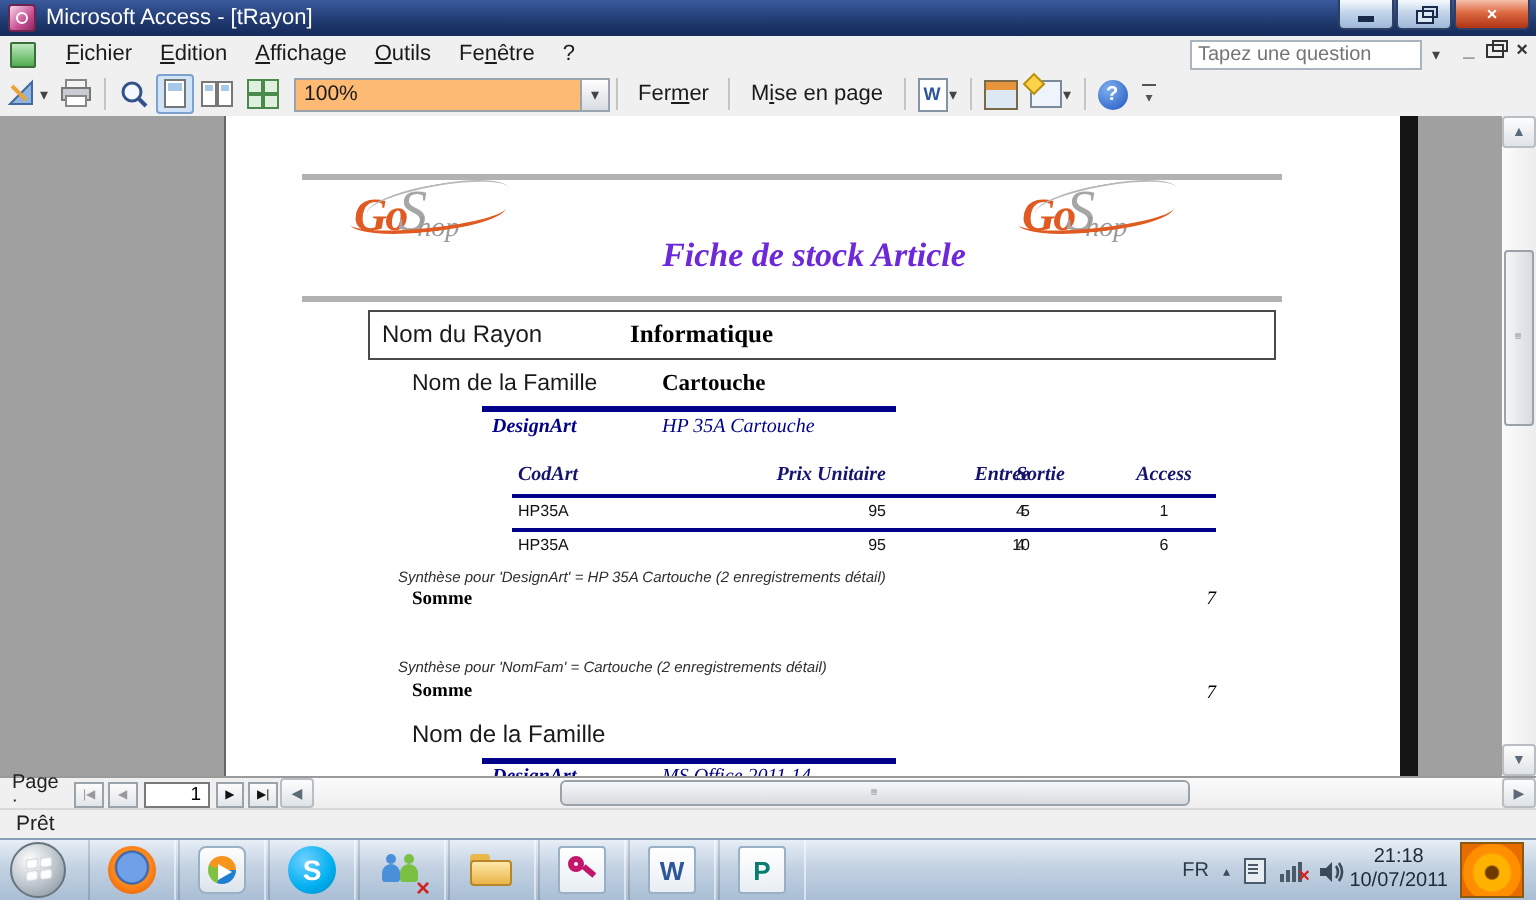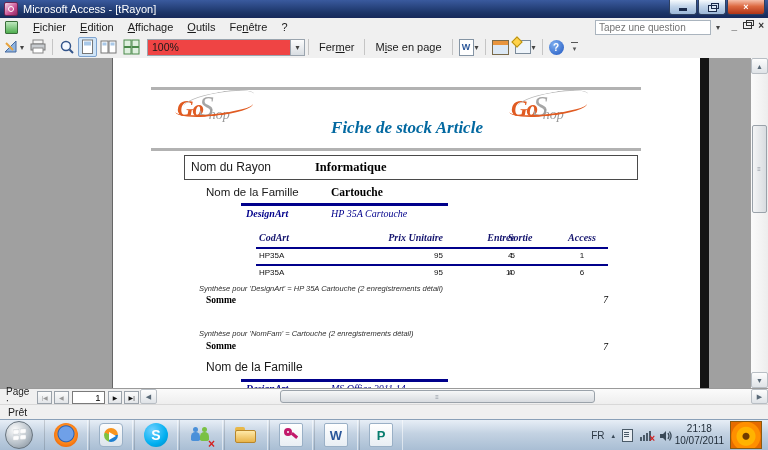--- a/index.html
+++ b/index.html
@@ -42,21 +42,21 @@
   .mdi-restore{width:7px;height:5px;border:1px solid #333;position:relative}
   .mdi-restore::before{content:"";position:absolute;left:2px;top:-3px;width:6px;height:4px;border:1px solid #333}
 
   
   .toolbar{position:absolute;top:36px;left:0;width:768px;height:22px;background:#f0f0f0;
     border-bottom:1px solid #c6c6c6;display:flex;align-items:center;font-size:11px;color:#1a1a1a}
   .tb-sep{width:1px;height:16px;background:#c5c5c5;margin:0 3px;flex:none}
   .tb-btn{height:18px;display:flex;align-items:center;padding:0 2px;border-radius:2px;border:1px solid transparent;flex:none}
   .tb-btn.sel{background:#cfe4f7;border-color:#7da2ce}
   .tb-drop{font-size:8px;color:#444;margin-left:1px}
-  .combo{width:138px;height:15px;background:#ef4444;border:1px solid #9aa4ae;display:flex;align-items:center;
+  .combo{width:138px;height:15px;background:#fdba74;border:1px solid #9aa4ae;display:flex;align-items:center;
     font-size:10.5px;padding-left:4px;margin-left:4px;flex:none}
   .combo-btn{width:13px;height:15px;border:1px solid #9aa4ae;border-left:none;background:linear-gradient(#fdfdfd,#d8dde2);
     display:flex;align-items:center;justify-content:center;font-size:8px;color:#444;flex:none}
   .tb-text{padding:0 6px;white-space:pre}
   .tb-text .k{text-decoration:underline}
   .doc-ic{width:13px;height:15px;background:#fff;border:1px solid #8494a4;display:flex;align-items:center;
     justify-content:center;font-size:9px;font-weight:bold;color:#2b579a}
   .help-ic{width:15px;height:15px;border-radius:50%;background:radial-gradient(circle at 35% 30%,#7fb0f0,#1e55c0);
     color:#fff;font-size:10px;font-weight:bold;display:flex;align-items:center;justify-content:center}
   .dbwin-ic{width:15px;height:13px;border:1px solid #7a6a4a;background:#dce8f4;position:relative}
@@ -69,21 +69,21 @@
   .overflow-grip i{display:block;width:7px;height:1px;background:#555;margin-bottom:2px}
 
   
   .workarea{position:absolute;top:58px;left:0;width:768px;height:330px;background:#a0a0a0;overflow:hidden}
   .page{position:absolute;left:112px;top:0;width:588px;height:330px;background:#fff;overflow:hidden;
     border-left:1px solid #666}
   .page-edge{position:absolute;left:700px;top:0;width:9px;height:330px;background:#141414}
   .grayline{position:absolute;height:3px;background:#b2b2b2}
   .navybar{position:absolute;height:3px;background:#00008b}
   .navyline{position:absolute;height:2px;background:#00008b}
-  .rtitle{font-family:"Liberation Serif",serif;font-weight:bold;font-style:italic;font-size:17px;color:#0369a1;text-align:center}
+  .rtitle{font-family:"Liberation Serif",serif;font-weight:bold;font-style:italic;font-size:17px;color:#6d28d9;text-align:center}
   .lbl{font-size:12px;color:#1a1a1a}
   .val{font-family:"Liberation Serif",serif;font-weight:bold;font-size:12.5px;color:#000}
   .grp{font-family:"Liberation Serif",serif;font-style:italic;font-size:10px;color:#00008b}
   .grp.b{font-weight:bold}
   .thead span,.trow span{position:absolute;display:block}
   .thead span{font-family:"Liberation Serif",serif;font-weight:bold;font-style:italic;font-size:10px;color:#14146e}
   .trow span{font-size:8px;color:#111}
   .tc1{left:146px;width:90px;text-align:left}
   .tc2{left:235px;width:95px;text-align:right}
   .tc3{left:330px;width:72px;text-align:right}

